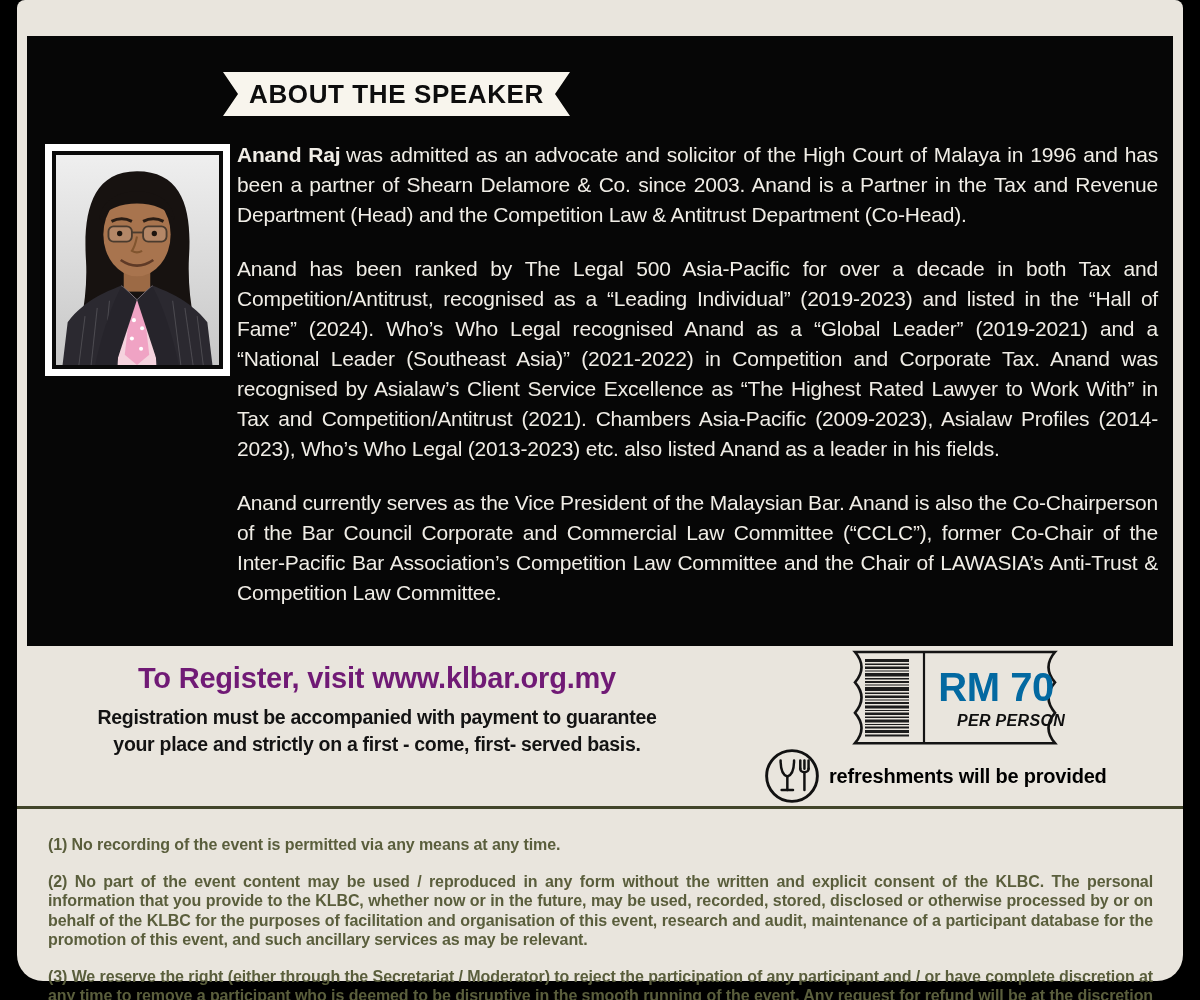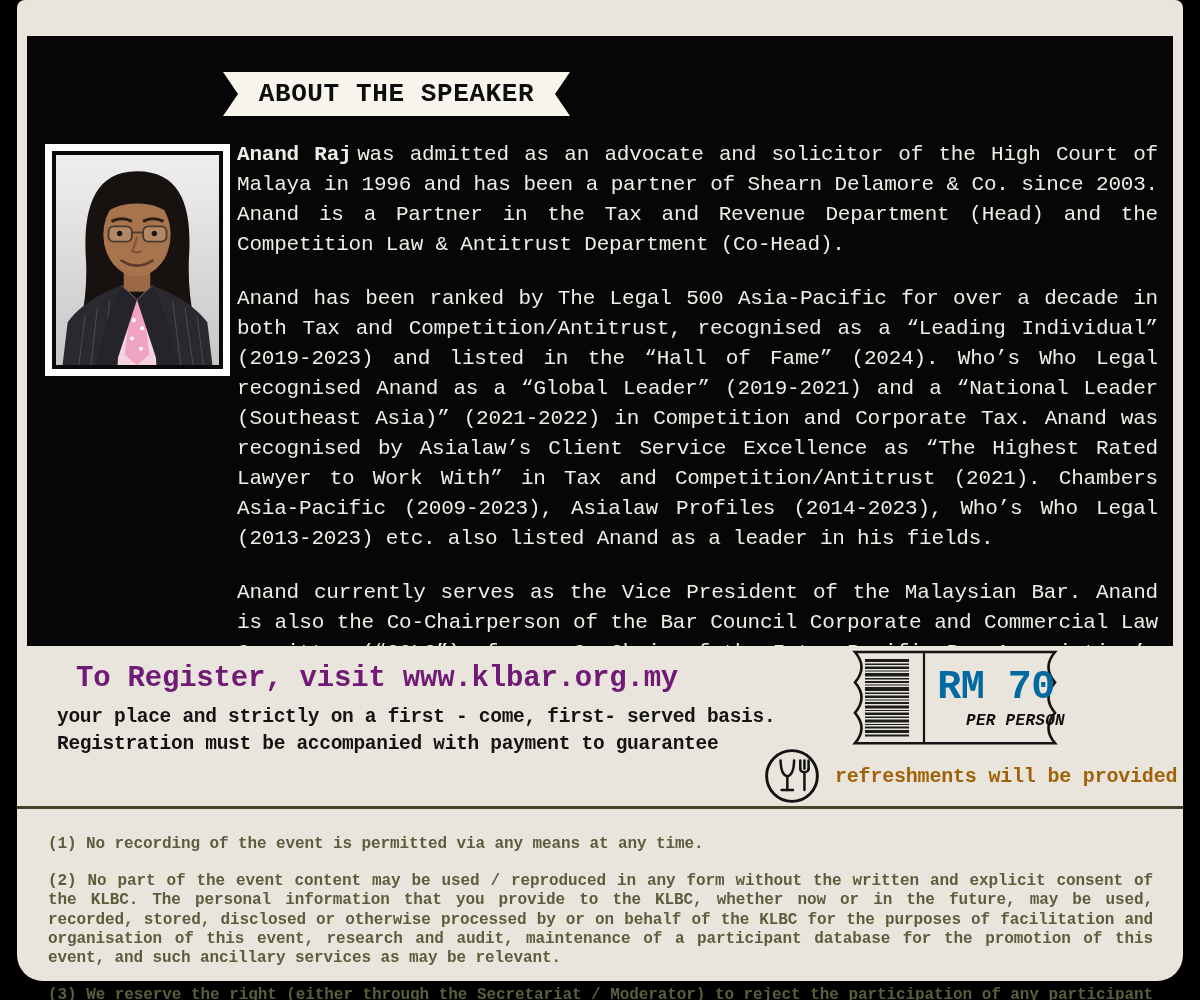--- a/index.html
+++ b/index.html
@@ -1,17 +1,17 @@
 <!DOCTYPE html>
 <html><head>
 <meta charset="utf-8">
 <style>
   html,body{margin:0;padding:0;background:#000;}
   #stage{position:relative;width:1200px;height:1000px;background:#000;overflow:hidden;
-         font-family:Liberation Mono, monospace;}
+         font-family:Liberation Sans, sans-serif;}
   .flyer{position:absolute;left:17px;top:0;width:1166px;height:981px;
          background:#e9e5dd;border-radius:8px 8px 26px 26px;}
 
   
   .panel{position:absolute;left:10px;top:36px;width:1146px;height:610px;
          background:#060606;overflow:hidden;}
   .ribbon{position:absolute;left:196px;top:36px;width:347px;height:44px;
           background:#f8f5ed;display:flex;align-items:center;justify-content:center;
           clip-path:polygon(0 0,100% 0,calc(100% - 15px) 50%,100% 100%,0 100%,15px 50%);}
   .ribbon span{font-weight:bold;font-size:26px;letter-spacing:.6px;color:#0d0d0d;}
@@ -39,21 +39,21 @@
   .ticket svg{position:absolute;left:0;top:0;}
   .ticket-price{position:absolute;left:88px;top:16px;width:138px;text-align:center;
                 font-size:40px;font-weight:bold;color:#0369a1;letter-spacing:-.5px;}
   .ticket-per{position:absolute;left:88px;top:63px;width:138px;text-align:right;
               font-size:16px;font-weight:bold;font-style:italic;color:#101010;
               letter-spacing:.3px;}
 
   
   .refresh{position:absolute;left:746px;top:747px;display:flex;align-items:center;}
   .refresh-icon{width:58px;height:58px;display:inline-block;}
-  .refresh-label{font-size:20px;font-weight:bold;color:#a16207;margin-left:14px;
+  .refresh-label{font-size:20px;font-weight:bold;color:#000000;margin-left:8px;
                  letter-spacing:-.2px;white-space:nowrap;}
 
   
   .divider{position:absolute;left:0;top:806px;width:100%;height:3px;background:#42452a;}
   .terms{position:absolute;left:13px;top:817px;width:1141px;}
   .terms p{margin:18px;font-size:16px;font-weight:bold;color:#5a5e3c;line-height:19.2px;
            letter-spacing:-.1px;text-align:justify;}
 </style>
 </head>
 <body>
@@ -139,22 +139,22 @@
           <span class="p-lead"></span><span>Anand has been ranked by The Legal 500 Asia-Pacific for over a decade in both Tax and Competition/Antitrust, recognised as a “Leading Individual” (2019-2023) and listed in the “Hall of Fame” (2024). Who’s Who Legal recognised Anand as a “Global Leader” (2019-2021) and a “National Leader (Southeast Asia)” (2021-2022) in Competition and Corporate Tax. Anand was recognised by Asialaw’s Client Service Excellence as “The Highest Rated Lawyer to Work With” in Tax and Competition/Antitrust (2021). Chambers Asia-Pacific (2009-2023), Asialaw Profiles (2014-2023), Who’s Who Legal (2013-2023) etc. also listed Anand as a leader in his fields.</span>
         </p>
         <p>
           <span class="p-lead"></span><span>Anand currently serves as the Vice President of the Malaysian Bar. Anand is also the Co-Chairperson of the Bar Council Corporate and Commercial Law Committee (“CCLC”), former Co-Chair of the Inter-Pacific Bar Association’s Competition Law Committee and the Chair of LAWASIA’s Anti-Trust &amp; Competition Law Committee.</span>
         </p>
       </div>
     </div>
 
     <div class="reg">
       <div class="reg-heading">To Register, visit www.klbar.org.my</div>
+      <div class="reg-line">Registration must be accompanied with payment to guarantee</div>
       <div class="reg-line">your place and strictly on a first - come, first- served basis.</div>
-      <div class="reg-line">Registration must be accompanied with payment to guarantee</div>
     </div>
 
     <div class="ticket">
       <svg width="232" height="98" viewBox="0 0 232 98">
         <path d="M16,3 H216 q-13,15.2 0,30.4 q-13,15.2 0,30.4 q-13,15.2 0,30.4 H16 q13,-15.2 0,-30.4 q13,-15.2 0,-30.4 q13,-15.2 0,-30.4 Z" fill="none" stroke="#141414" stroke-width="2.6"></path>
         <path d="M85,4 V94" stroke="#141414" stroke-width="2.2"></path>
         <g fill="#1c1c1c">
           <rect x="26" y="10" width="44" height="3"></rect>
             <rect x="26" y="14.5" width="44" height="1.5"></rect>
           <rect x="26" y="17.5" width="44" height="2.5"></rect>

